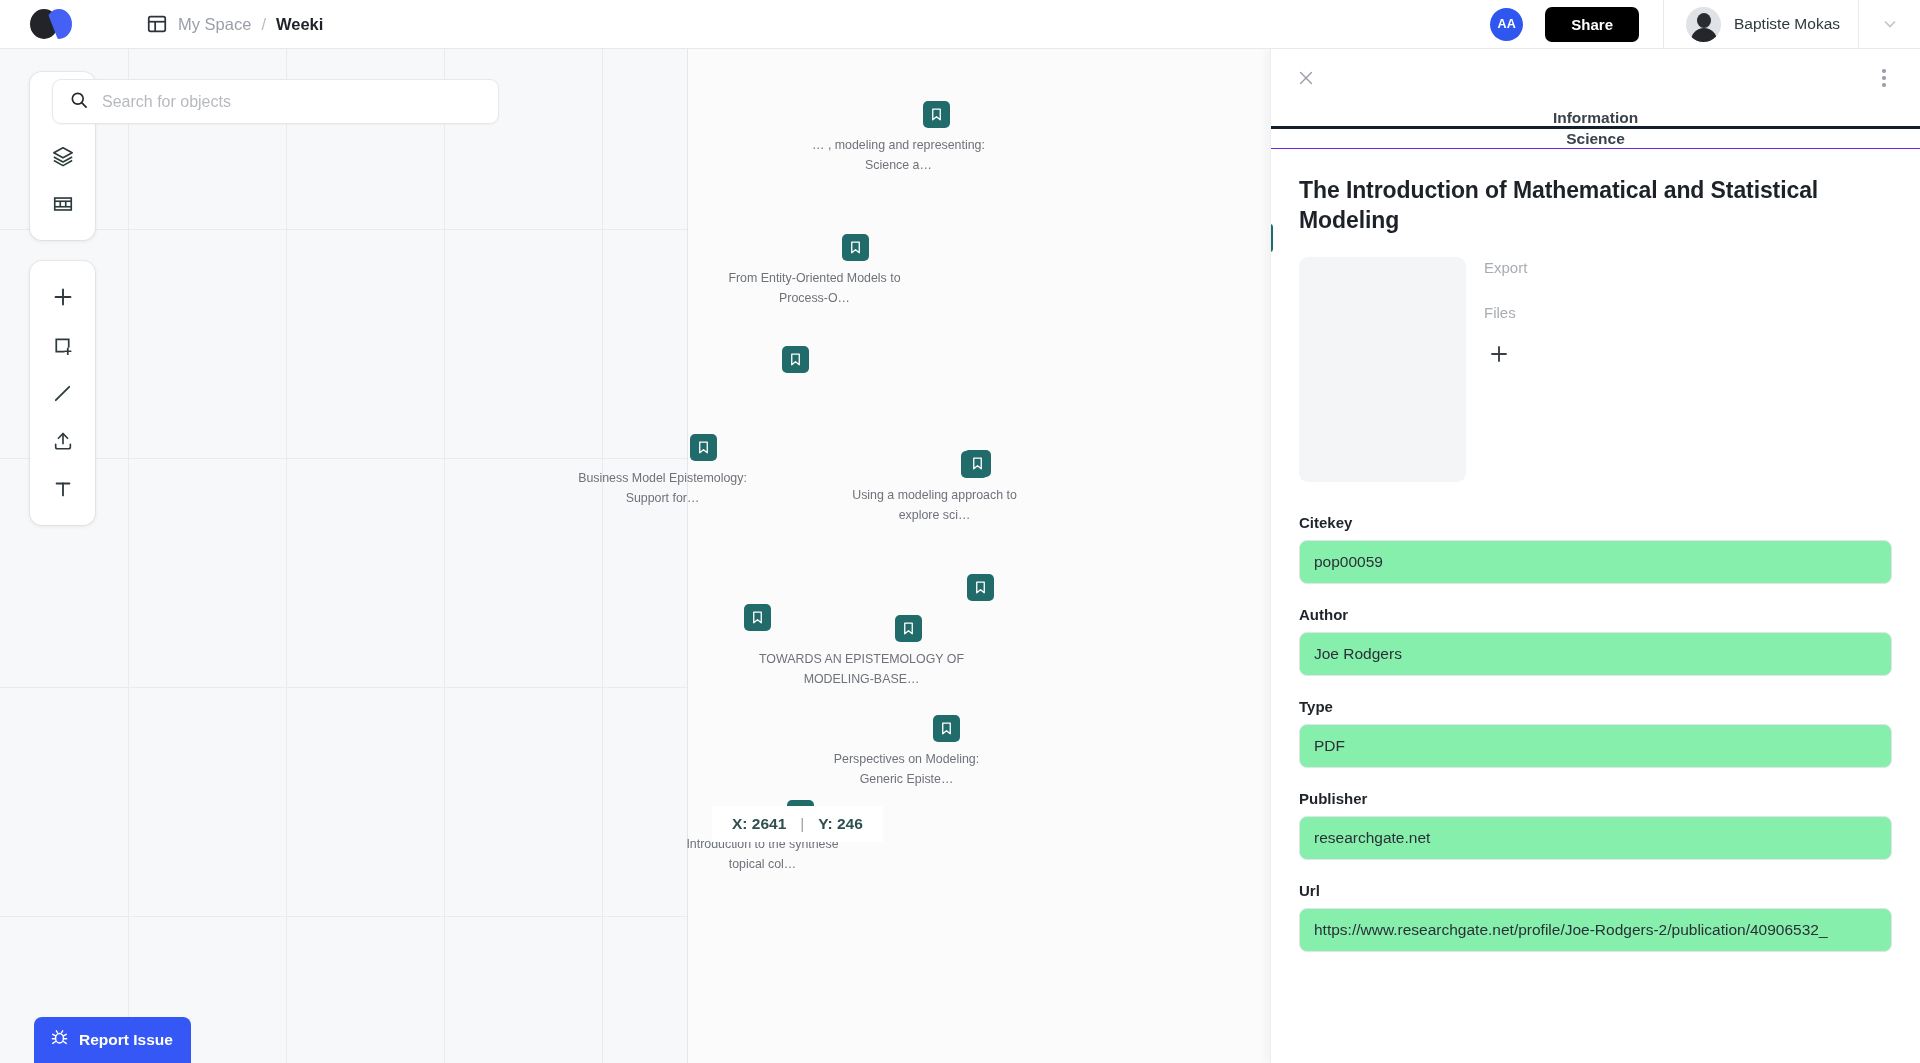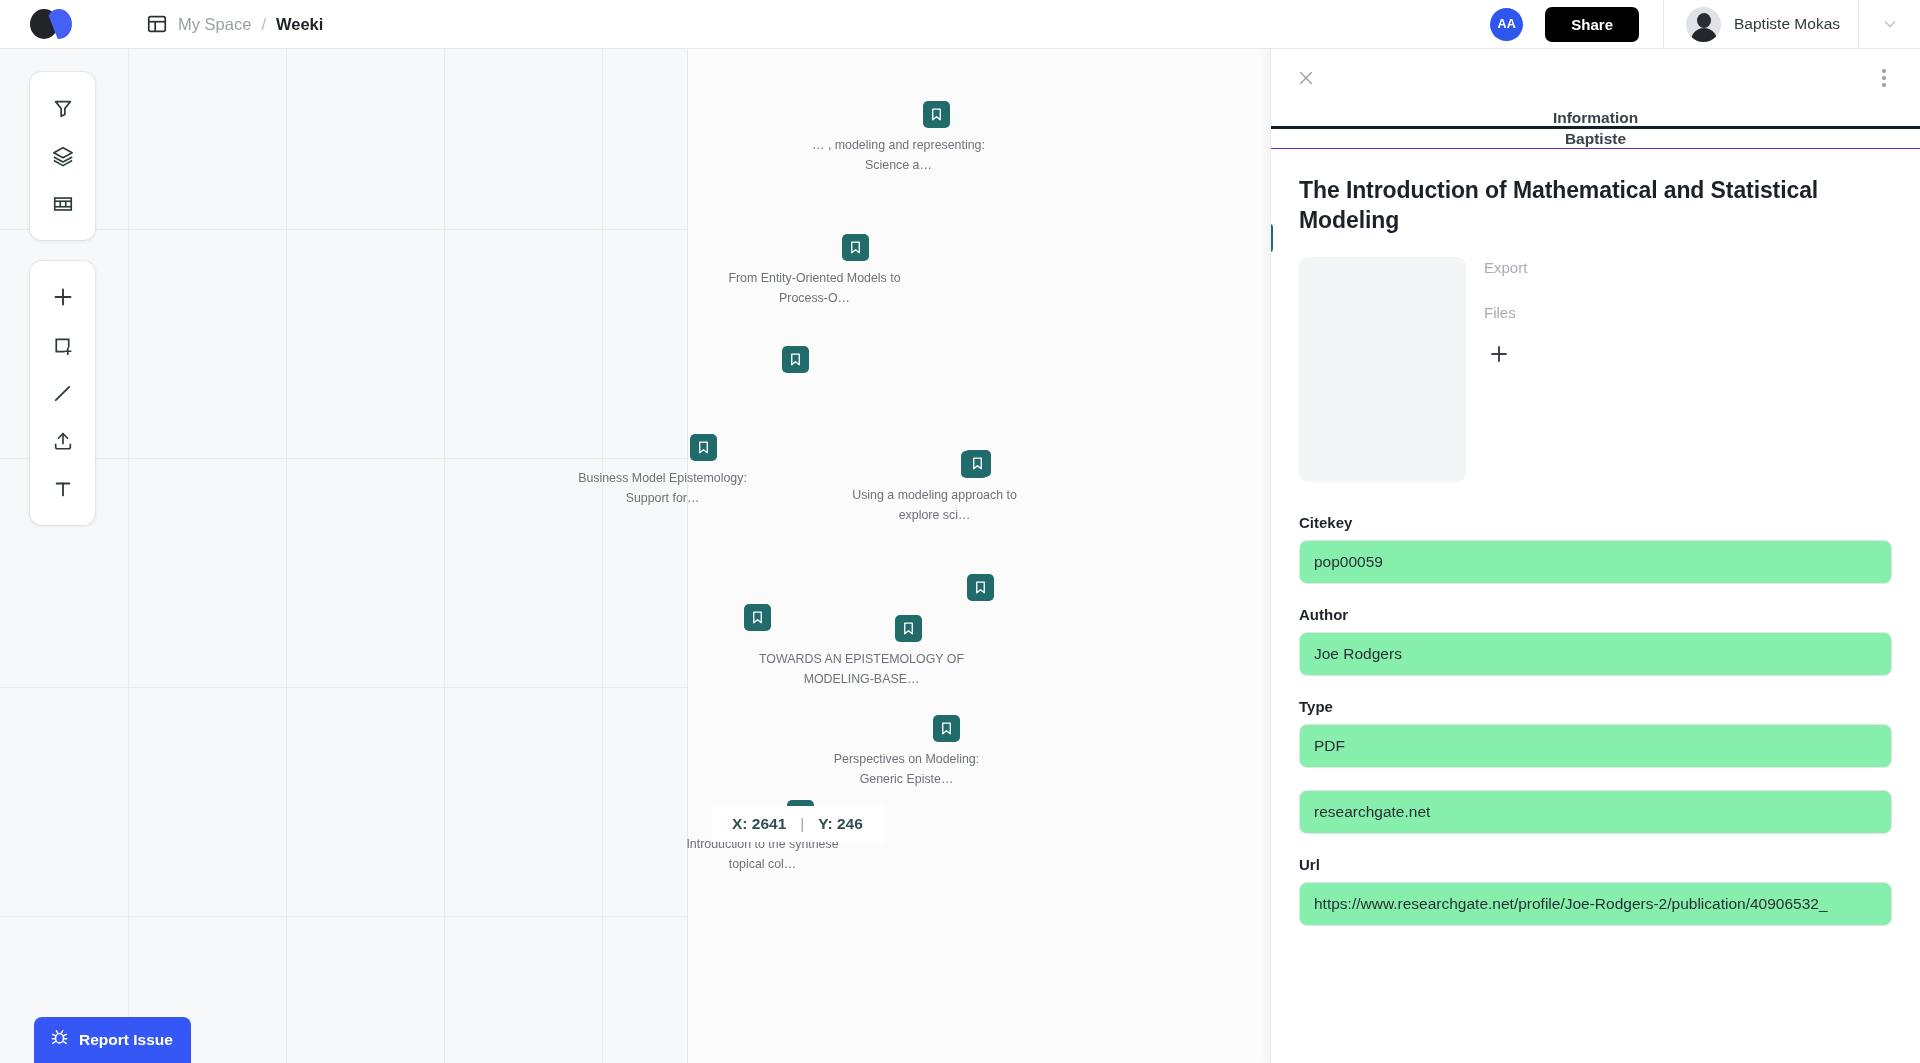--- a/index.html
+++ b/index.html
@@ -377,20 +377,29 @@
       </svg>
     </div>
     <div class="tool-btn">
       <svg width="22" height="22" viewBox="0 0 24 24" fill="none" stroke="#2d3b3d" stroke-width="2" stroke-linecap="round">
         <line x1="5" y1="6" x2="19" y2="6"></line>
           <line x1="12" y1="6" x2="12" y2="19"></line>
       </svg>
     </div>
   </div>
 
+  <div class="search-bar">
+    <span>
+      <svg width="20" height="20" viewBox="0 0 24 24" fill="none" stroke="#23282e" stroke-width="2" stroke-linecap="round">
+        <circle cx="10.5" cy="10.5" r="6.5"></circle>
+          <line x1="15.5" y1="15.5" x2="20.5" y2="20.5"></line>
+      </svg>
+    </span>
+    <input type="text" placeholder="Search for objects" style="">
+  </div>
 
   <div id="nodes-layer">
       <div class="node" style="left: 885px; top: 52px;">
         <div class="node-icon">
           <svg width="15" height="17" viewBox="0 0 24 24" fill="none" stroke="#ffffff" stroke-width="2.1" stroke-linejoin="round">
             <path d="M6 3.5h12v17l-6-5-6 5z"></path>
           </svg>
         </div>
         <div class="node-label" style="width: 180px; margin-left: -76.5px;">… , modeling and representing: Science a…</div>
       </div>
@@ -508,21 +517,21 @@
     </div>
     <div class="kebab">
       <i></i>
         <i></i>
         <i></i>
     </div>
   </div>
 
   <div class="tabs" id="tabs-row">
       <div class="tab active">Information</div>
-      <div class="tab">Baptiste</div>
+      <div class="tab">Science</div>
     </div>
 
   <div class="panel-body">
     <div class="doc-title">The Introduction of Mathematical and Statistical Modeling</div>
 
     <div class="meta-row">
       <div class="thumb"></div>
       <div class="meta-right">
         <div class="mini-label">Export</div>
         <div class="files-label">Files</div>
@@ -533,16 +542,16 @@
           </svg>
         </div>
       </div>
     </div>
   </div>
 
   <div class="fields-wrap" id="fields-wrap">
       <div class="field"><div class="field-label">Citekey</div><input type="text" value="pop00059" style=""></div>
       <div class="field"><div class="field-label">Author</div><input type="text" value="Joe Rodgers" style=""></div>
       <div class="field"><div class="field-label">Type</div><input type="text" value="PDF" style=""></div>
-      <div class="field"><input type="text" value="researchgate.net" style=""></div>
+      <div class="field"><div class="field-label">Publisher</div><input type="text" value="researchgate.net" style=""></div>
       <div class="field"><div class="field-label">Url</div><input type="text" value="https://www.researchgate.net/profile/Joe-Rodgers-2/publication/40906532_" style=""></div>
     </div>
 </div>
 
 </body></html>

